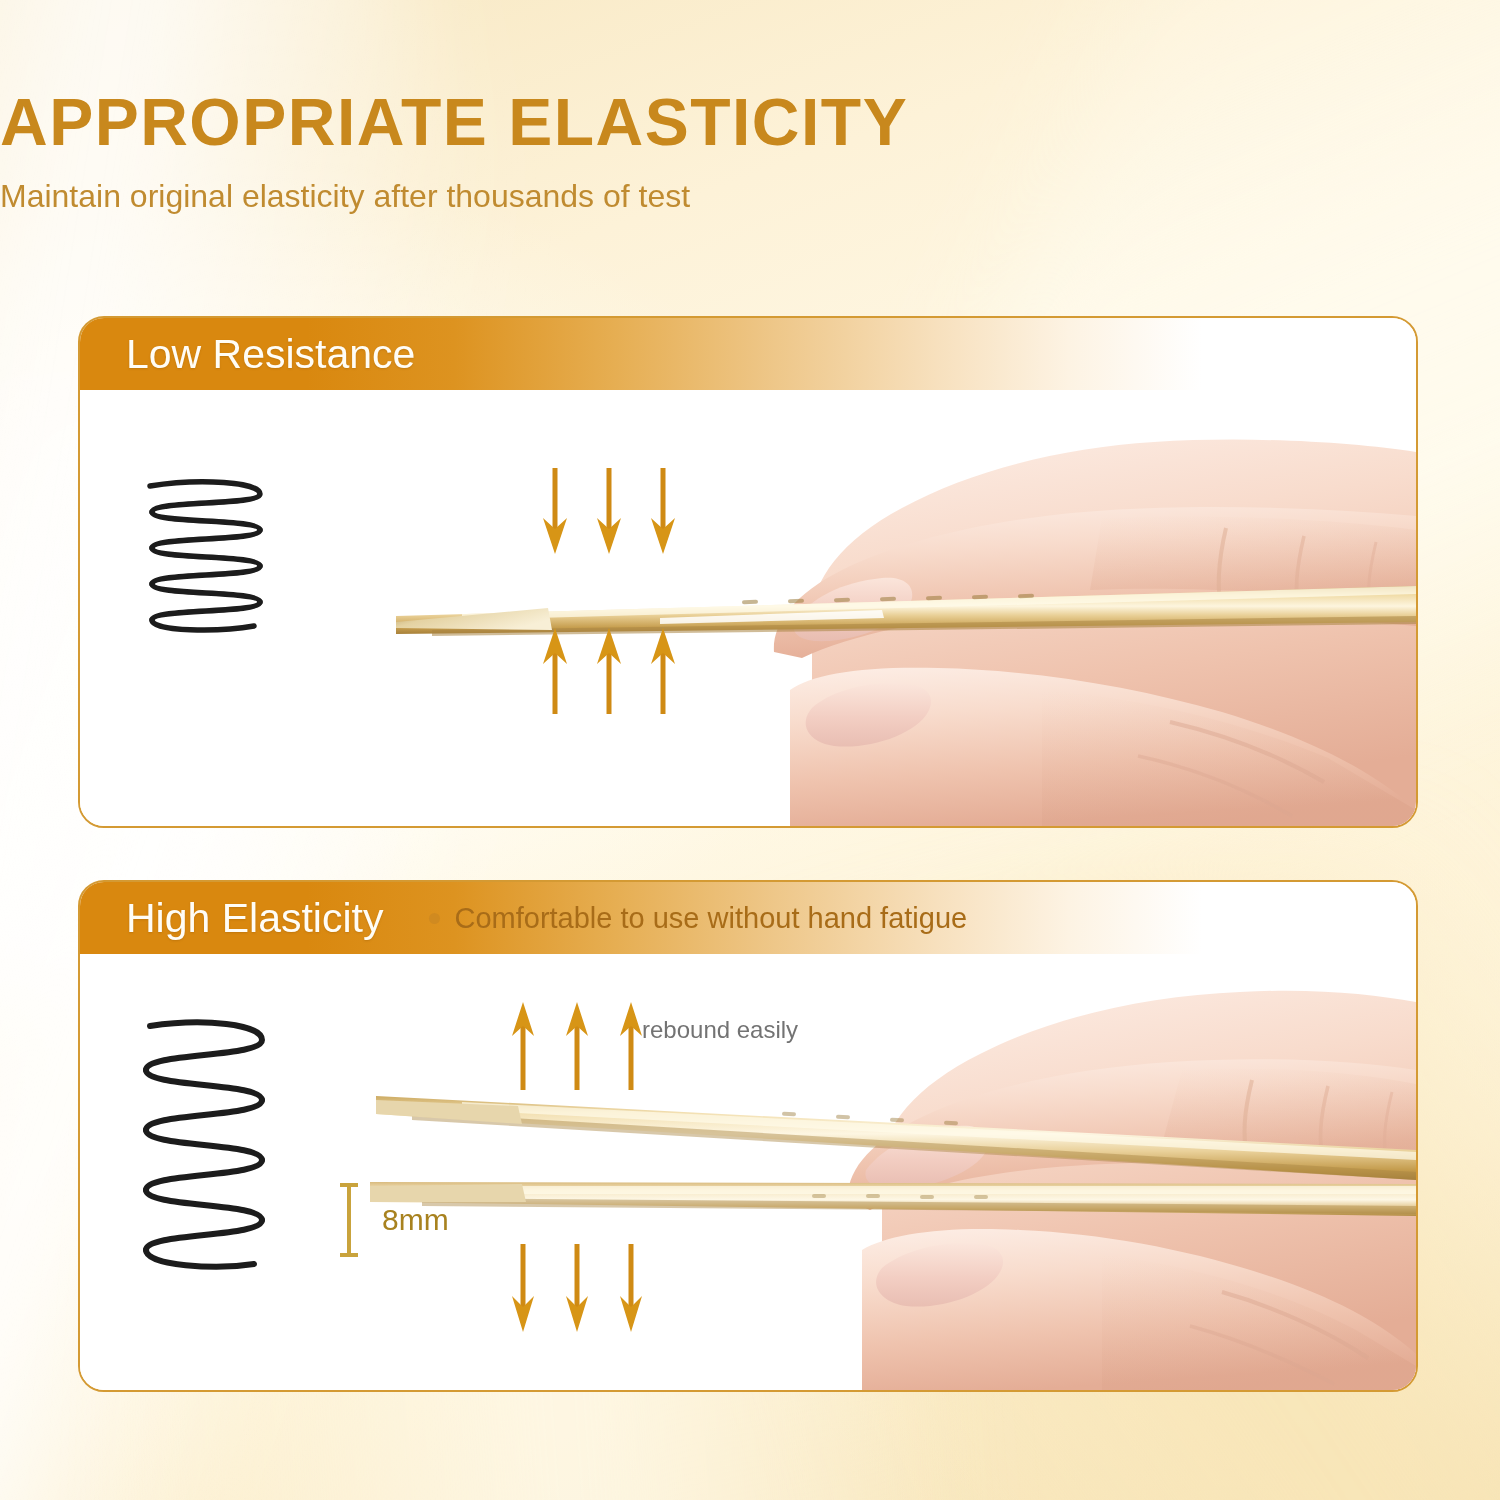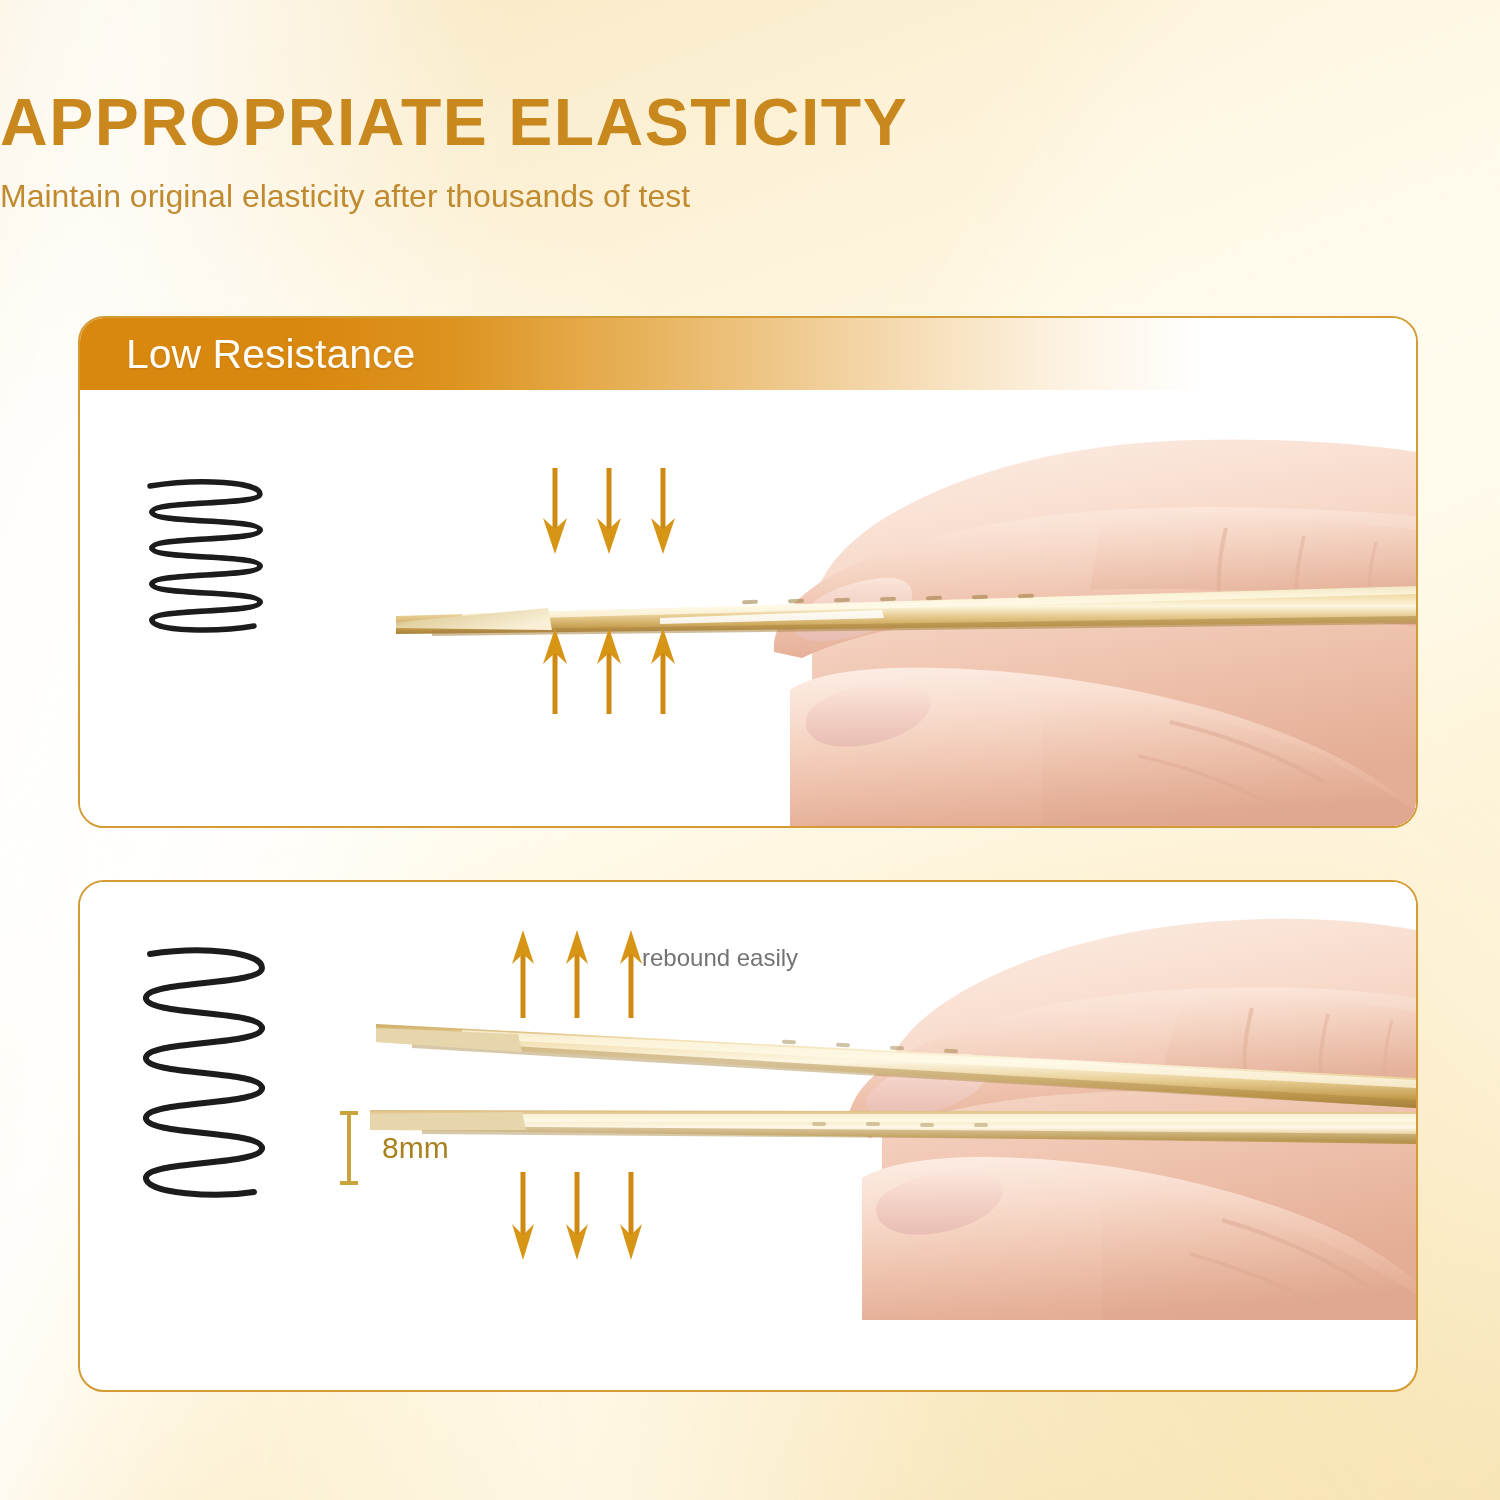--- a/index.html
+++ b/index.html
@@ -384,20 +384,27 @@
           <line x1="13" y1="24" x2="13" y2="86" stroke="#cf8a14" stroke-width="5"></line>
           <path d="M13,0 L1,36 L13,25 L25,36 Z" fill="#d79516"></path>
         </svg>
       </div>
 
     </div>
   </div>
 
   <div class="card" id="card-high">
 
+    <div class="card-header">
+      <span class="card-header-label">High Elasticity</span>
+      <span class="card-header-note">
+        <span class="note-dot"></span>
+        <span class="note-text">Comfortable to use without hand fatigue</span>
+      </span>
+    </div>
 
     <div class="card-body">
 
       <div class="photo" id="photo-high">
         <svg width="1074" height="438" viewBox="0 0 1074 438" xmlns="http://www.w3.org/2000/svg">
           <defs>
             <linearGradient id="skinG2" x1="0" y1="0" x2="0.25" y2="1">
               <stop offset="0%" stop-color="#fdeee6"></stop>
               <stop offset="32%" stop-color="#f8dccd"></stop>
               <stop offset="68%" stop-color="#efc3ae"></stop>

